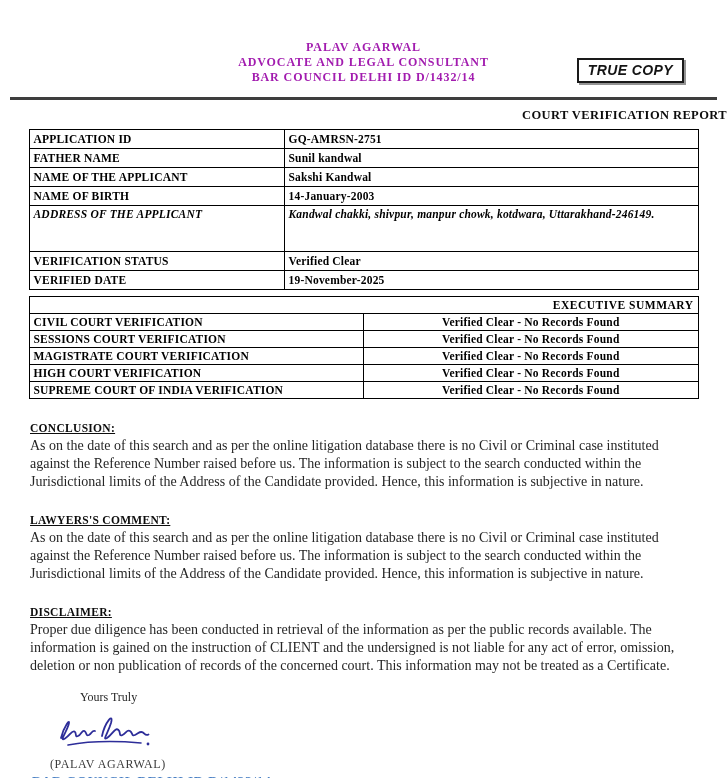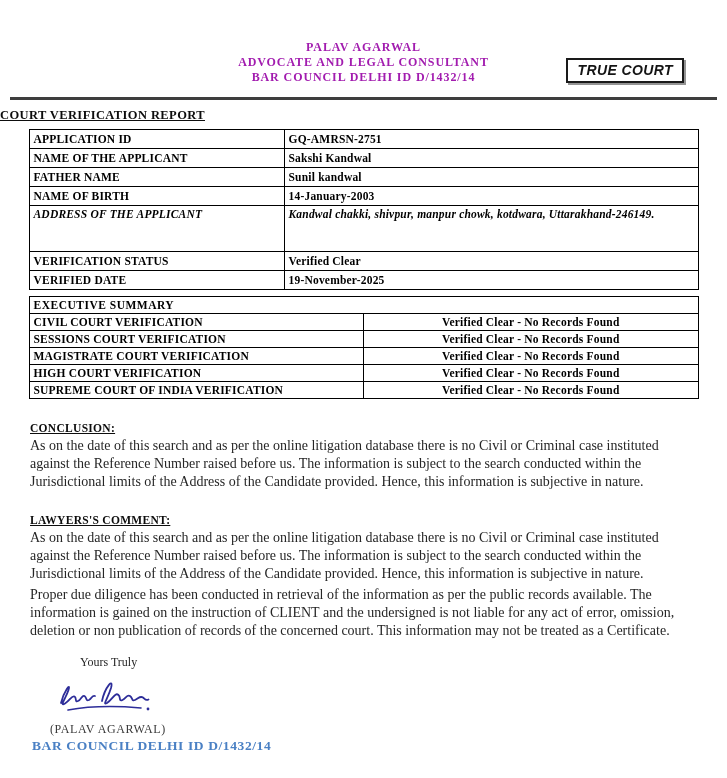--- a/index.html
+++ b/index.html
@@ -15,78 +15,78 @@
     padding:2px 9px 3px;
     font-family:"Liberation Sans", sans-serif;
     font-weight:bold; font-style:italic; font-size:14px;
     letter-spacing:0.4px; color:#141414;
     box-shadow:2px 2px 0 rgba(60,60,60,.55);
   }
   
   .letterhead { padding-top:40px; text-align:center; color:#a21caf;
     font-weight:bold; font-size:12px; line-height:15px; letter-spacing:0.9px; }
   .rule { margin:12px 10px 0 10px; height:3px; background:#3e3e3e; }
-  .doc-title { margin-top:8px; text-align:left; font-weight:bold; font-size:12.5px;
-    color:#0d0d0d; text-decoration:underline; letter-spacing:0.4px; }
+  .doc-title { margin-top:8px; text-align:right; font-weight:bold; font-size:12.5px;
+    color:#0d0d0d; letter-spacing:0.4px; }
   
   table { border-collapse:collapse; margin:6px auto 0 auto; width:670px; table-layout:fixed; }
   td { border:1.5px solid #000; font-size:11.5px; font-weight:bold;
        color:#000; padding:1px 4px; letter-spacing:0.2px; overflow:hidden; }
   .app-table tr { height:19px; }
   .app-table .lbl { width:246px; }
   .app-table tr.tall { height:46px; }
   .app-table tr.tall td { vertical-align:top; padding-top:2px;font-style:italic; }
   .sum-table { margin-top:6px; }
   .sum-table tr { height:17px; }
-  .sum-table .sum-head { text-align:left; letter-spacing:0.5px;margin-left:32px; }
+  .sum-table .sum-head { text-align:right; letter-spacing:0.5px;margin-left:32px; }
   .sum-table .lbl { width:246px; }
   .sum-table .cval { text-align:center; }
   
   .sections { margin:5px 26px 0 30px; }
   .sec-head { margin-top:23px; font-size:11.5px; font-weight:bold; color:#0d0d0d;
     text-decoration:underline; letter-spacing:0.3px; }
   .sec-body { margin:3px 0 0 0; font-size:14px; line-height:18px; color:#262626; }
   
   .salutation { margin:15px 0 0 80px; font-size:12px; color:#262626; }
   .signature { display:block; margin:3px 0 0 55px; }
   .signed-name { margin:3px 0 0 50px; font-size:12px; letter-spacing:0.6px; color:#3a3a3a; }
   .bar-line { margin:1px 0 0 32px; font-size:13.5px; font-weight:bold; letter-spacing:0.6px; }
 </style>
 </head>
 <body>
 
 <div class="page">
 
   <div class="stamp">
-    <span>TRUE COURT</span>
+    <span>TRUE COPY</span>
   </div>
 
   <div class="letterhead">
     <div>PALAV AGARWAL</div>
     <div>ADVOCATE AND LEGAL CONSULTANT</div>
     <div>BAR COUNCIL DELHI ID D/1432/14</div>
   </div>
 
   <div class="rule"></div>
 
   <div class="doc-title">COURT VERIFICATION REPORT</div>
 
   <table class="app-table">
     <tbody>
         <tr>
       <td class="lbl">APPLICATION ID</td>
       <td class="val">GQ-AMRSN-2751</td>
     </tr>
     <tr>
+      <td class="lbl">FATHER NAME</td>
+      <td class="val">Sunil kandwal</td>
+    </tr>
+    <tr>
       <td class="lbl">NAME OF THE APPLICANT</td>
       <td class="val">Sakshi Kandwal</td>
-    </tr>
-    <tr>
-      <td class="lbl">FATHER NAME</td>
-      <td class="val">Sunil kandwal</td>
     </tr>
     <tr>
       <td class="lbl">NAME OF BIRTH</td>
       <td class="val">14-January-2003</td>
     </tr>
     <tr class="tall">
       <td class="lbl">ADDRESS OF THE APPLICANT</td>
       <td class="val">Kandwal chakki, shivpur, manpur chowk, kotdwara, Uttarakhand-246149.</td>
     </tr>
     <tr>
@@ -131,20 +131,21 @@
   <div class="sections">
     <div>
       <div class="sec-head">CONCLUSION:</div>
       <p class="sec-body">As on the date of this search and as per the online litigation database there is no Civil or Criminal case instituted against the Reference Number raised before us. The information is subject to the search conducted within the Jurisdictional limits of the Address of the Candidate provided. Hence, this information is subjective in nature.</p>
     </div>
     <div>
       <div class="sec-head">LAWYERS'S COMMENT:</div>
       <p class="sec-body">As on the date of this search and as per the online litigation database there is no Civil or Criminal case instituted against the Reference Number raised before us. The information is subject to the search conducted within the Jurisdictional limits of the Address of the Candidate provided. Hence, this information is subjective in nature.</p>
     </div>
     <div>
+      <div class="sec-head">DISCLAIMER:</div>
       <p class="sec-body">Proper due diligence has been conducted in retrieval of the information as per the public records available. The information is gained on the instruction of CLIENT and the undersigned is not liable for any act of error, omission, deletion or non publication of records of the concerned court. This information may not be treated as a Certificate.</p>
     </div>
   </div>
 
   <div class="salutation">Yours Truly</div>
 
   <svg class="signature" width="125" height="46" viewBox="0 0 125 46" fill="none" xmlns="http://www.w3.org/2000/svg">
     <path class="ink" d="M6 30 C9 18 16 9 13.5 17 C11 25 4 34 10 30.5 C15 27.5 17 22 19.5 23.5 C22 25 19.5 29.5 23 28 C26.5 26.5 27 21.5 29.5 23 C32 24.5 30.5 28.5 34 27 C37 25.5 37 22 40 23" stroke="#2d2d99" stroke-width="1.8" stroke-linecap="round" stroke-linejoin="round"></path>
     <path class="ink" d="M47 28 C50 14 59 4 56 15 C53 25 47 33 52 30 C58 26 60 19 63.5 22 C66 24 63.5 29 67.5 27 C71 25.5 72 21 75 23 C78 25 76.5 28.5 80 27 C83.5 25.5 85 22.5 88 24.5 C90 26 90.5 28 93.5 26.5" stroke="#2d2d99" stroke-width="1.8" stroke-linecap="round" stroke-linejoin="round"></path>
     <path class="ink" d="M13 37 C35 33 63 33 86 35" stroke="#2d2d99" stroke-width="1.6" stroke-linecap="round"></path>

